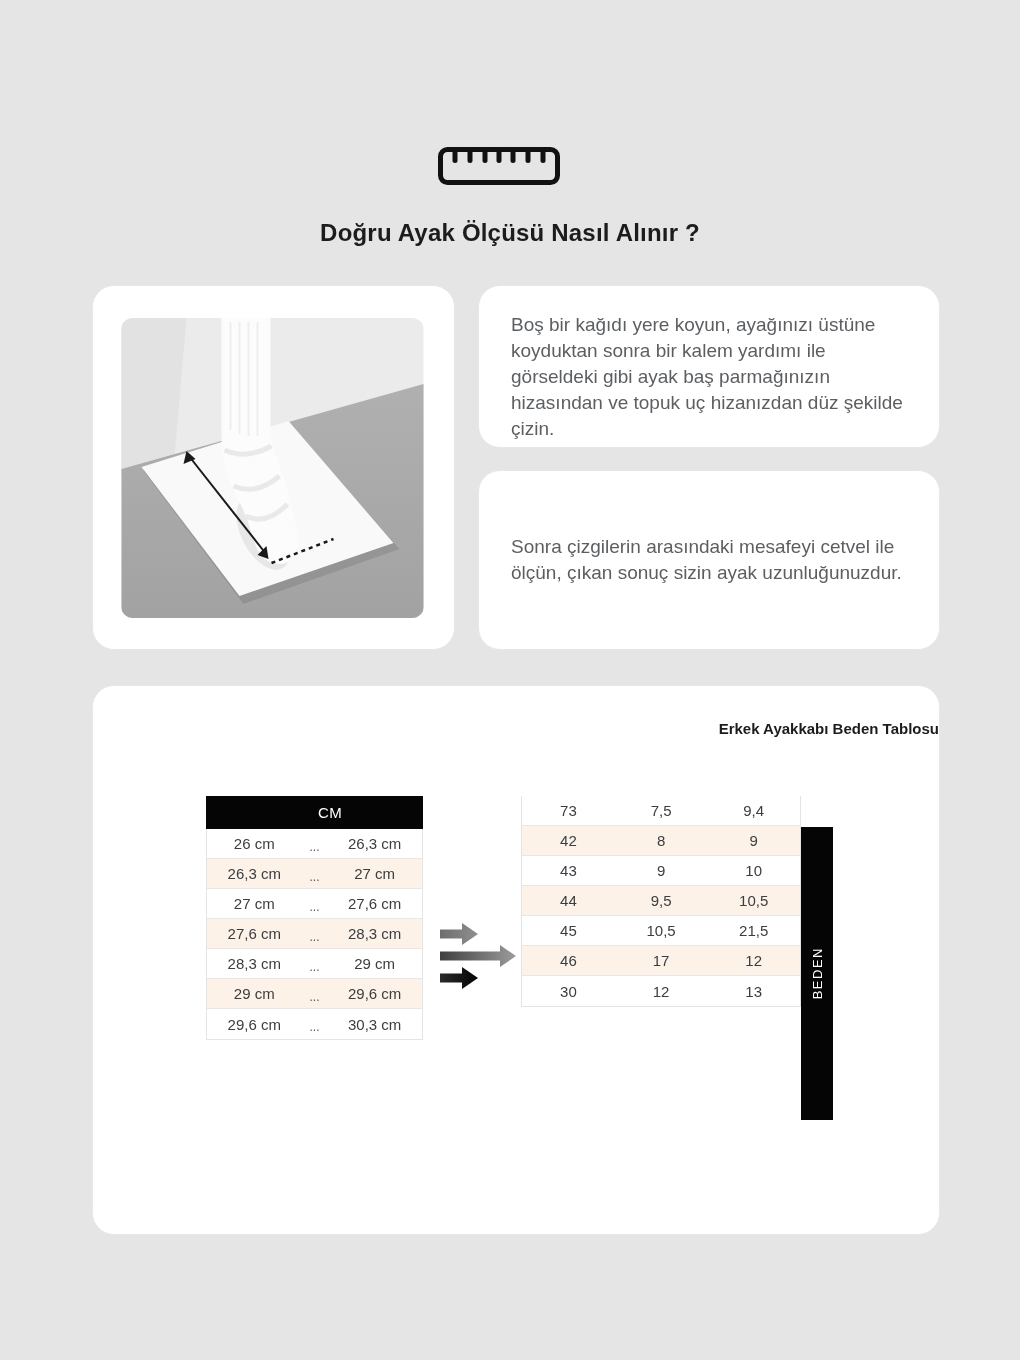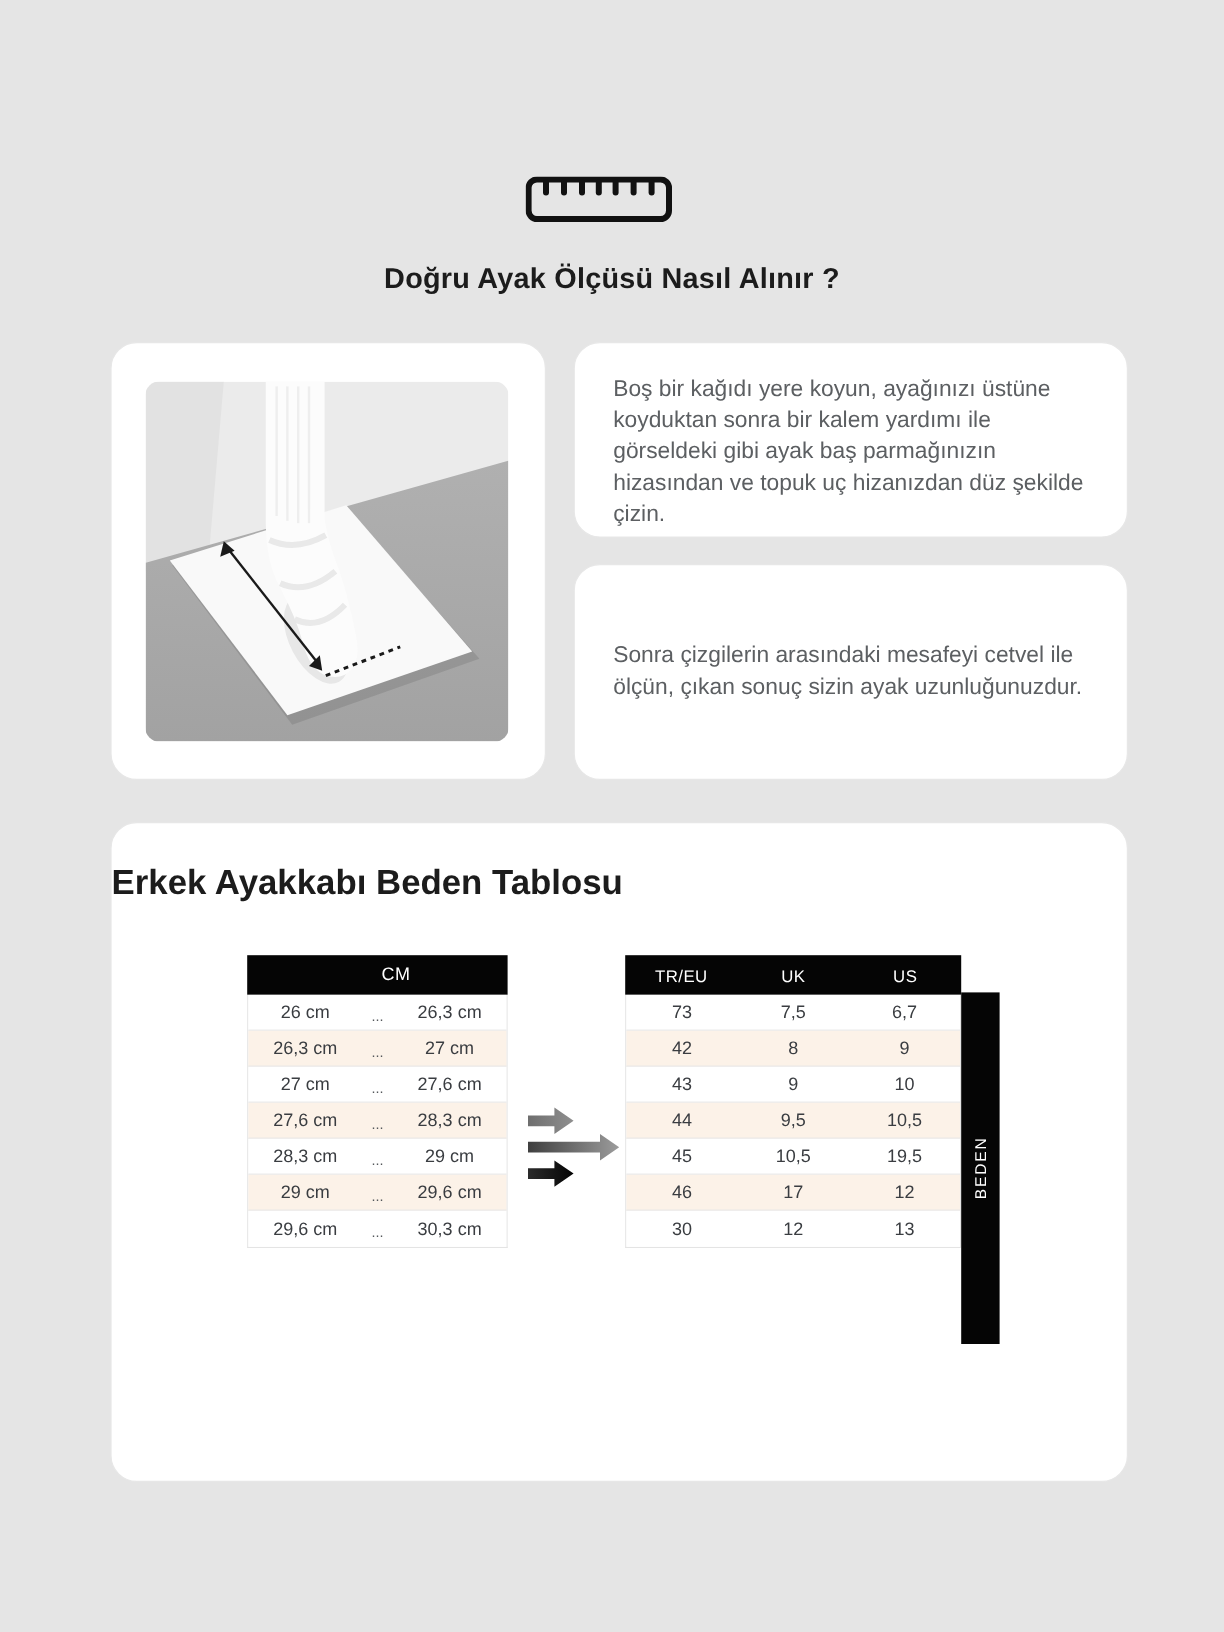--- a/index.html
+++ b/index.html
@@ -19,22 +19,22 @@
   .photo{position:absolute;left:28px;top:32px;width:303px;height:300px;border-radius:12px;overflow:hidden;}
   .instruction-card-1{left:478px;top:285px;width:462px;height:163px;}
   .instruction-card-2{left:478px;top:470px;width:462px;height:180px;display:flex;align-items:center;}
   .instruction-text{
     margin:0;padding:26px 30px 0 32px;font-size:19px;line-height:26px;color:#5c5f62;
   }
   .instruction-card-2 .instruction-text{padding-top:0;}
   
   .chart-card{left:92px;top:685px;width:848px;height:550px;}
   .chart-title{
-    position:absolute;left:0;top:34px;width:100%;margin:0;text-align:left;
-    font-size:29px;font-weight:700;color:#1c1c1c;
+    position:absolute;left:0;top:34px;width:100%;margin:0;text-align:right;
+    font-size:15px;font-weight:700;color:#1c1c1c;
   }
   .cm-table{position:absolute;left:113px;top:110px;width:217px;}
   .size-table{position:absolute;left:428px;top:110px;width:280px;}
   .tbl-header{
     background:#050505;color:#ffffff;height:33px;display:grid;align-items:center;
     font-size:15px;letter-spacing:.4px;
   }
   .cm-table .tbl-header{grid-template-columns:100%;text-align:center;padding-left:31px;}
   .size-table .tbl-header{grid-template-columns:33.4% 33.3% 33.3%;text-align:center;font-size:14px;}
   .tbl-body{border:1px solid #e4e4e4;border-top:none;box-sizing:border-box;}
@@ -200,50 +200,45 @@
             <stop offset="0" stop-color="#2b2b2b"></stop>
             <stop offset="1" stop-color="#040404"></stop>
           </linearGradient>
       </defs>
       <path d="M2,13.5 H24 V7 L40,18 24,29 V22.5 H2 Z" fill="url(#a1)"></path>
       <path d="M2,35.5 H62 V29 L78,40 62,51 V44.5 H2 Z" fill="url(#a2)"></path>
       <path d="M2,57.5 H24 V51 L40,62 24,73 V66.5 H2 Z" fill="url(#a3)"></path>
     </svg>
 
     <div class="size-table">
-      <div class="tbl-header">
-        <span>TR/EU</span>
-        <span>UK</span>
-        <span>US</span>
-      </div>
       <div class="tbl-body">
         <div class="tbl-row">
             <span>73</span>
             <span>7,5</span>
-            <span>6,7</span>
+            <span>9,4</span>
           </div>
         <div class="tbl-row">
             <span>42</span>
             <span>8</span>
             <span>9</span>
           </div>
         <div class="tbl-row">
             <span>43</span>
             <span>9</span>
             <span>10</span>
           </div>
         <div class="tbl-row">
             <span>44</span>
             <span>9,5</span>
             <span>10,5</span>
           </div>
         <div class="tbl-row">
             <span>45</span>
             <span>10,5</span>
-            <span>19,5</span>
+            <span>21,5</span>
           </div>
         <div class="tbl-row">
             <span>46</span>
             <span>17</span>
             <span>12</span>
           </div>
         <div class="tbl-row">
             <span>30</span>
             <span>12</span>
             <span>13</span>

